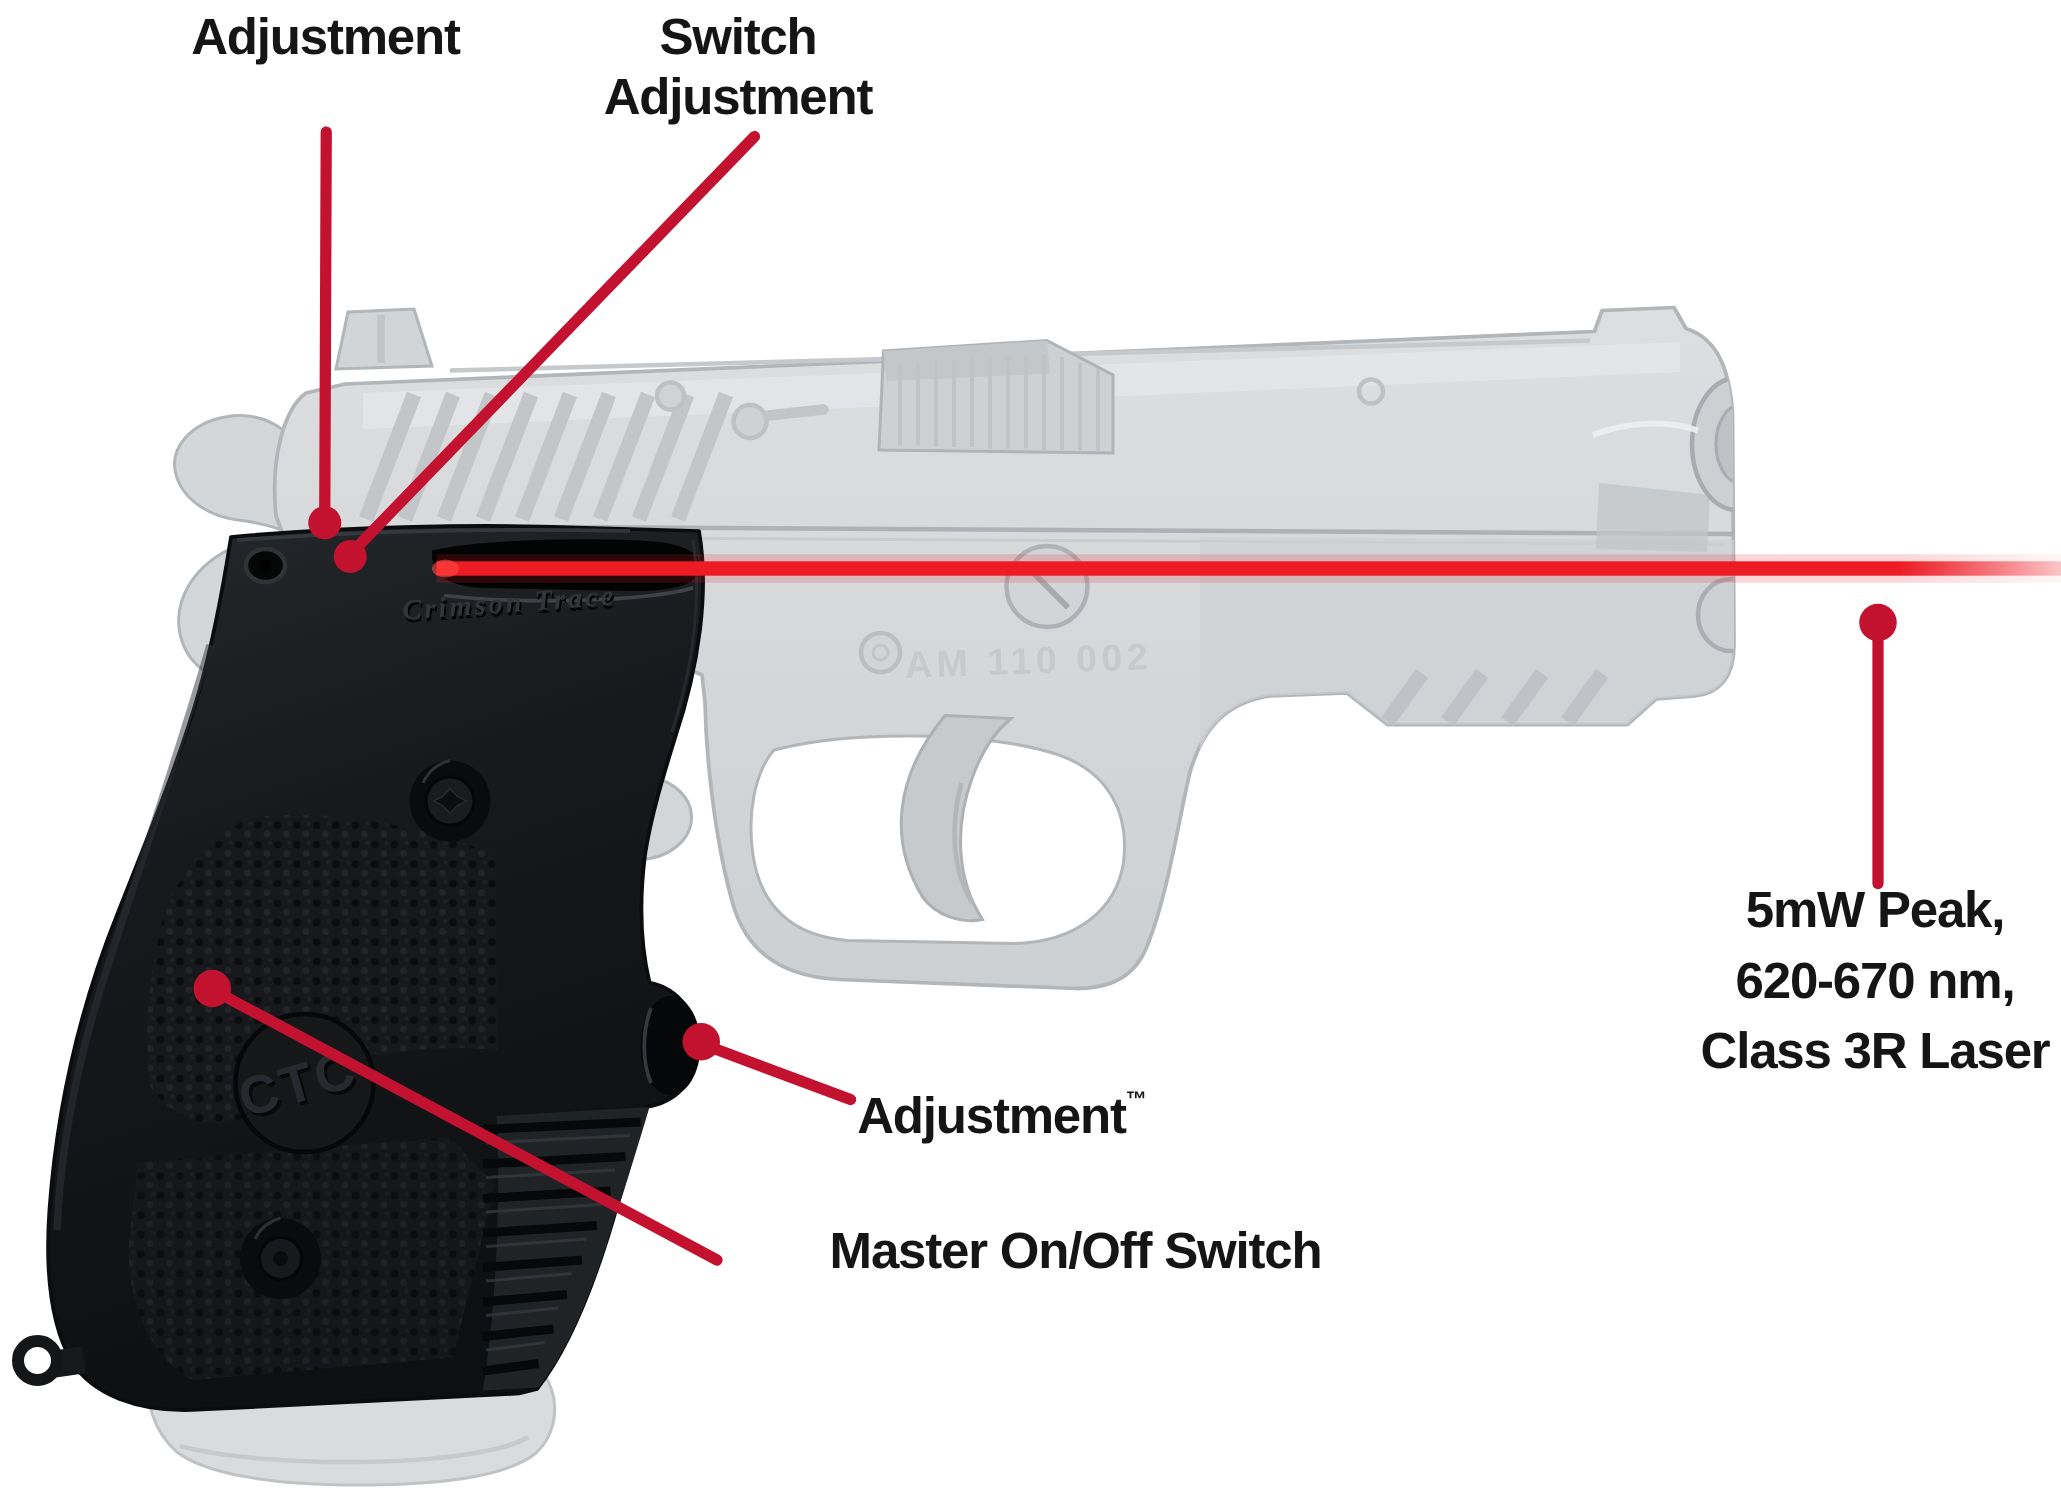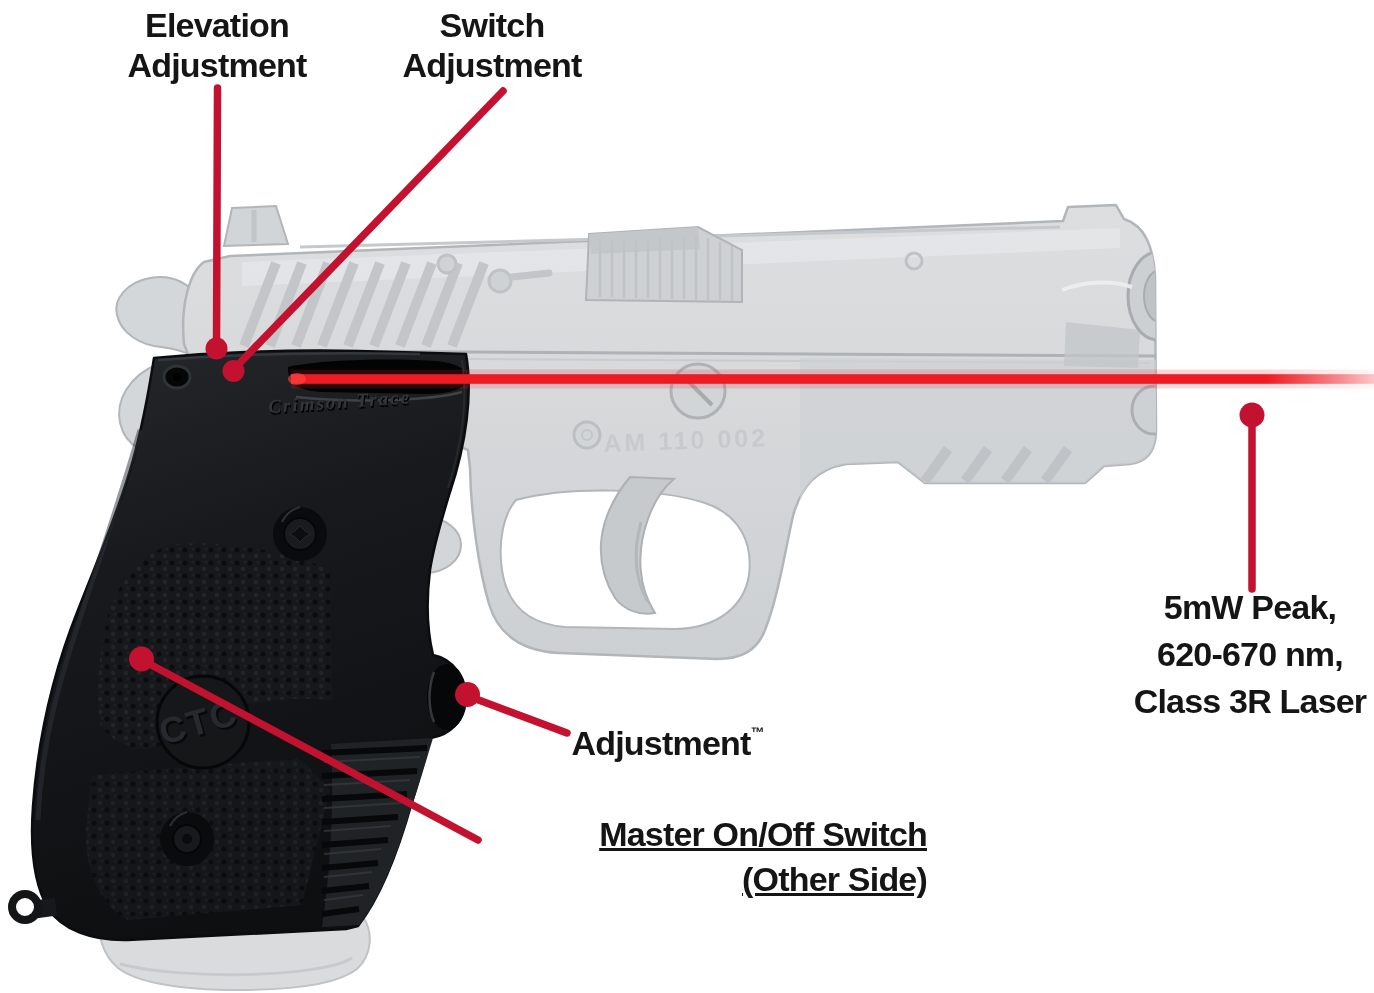--- a/index.html
+++ b/index.html
@@ -12,21 +12,21 @@
   .label {
     position:absolute;
     font-weight:700;
     font-size:34px;
     line-height:40px;
     letter-spacing:-0.8px;
     color:#151515;
     text-align:center;
     white-space:nowrap;
   }
-  .label.left-align { text-align:right;text-decoration:underline; }
+  .label.left-align { text-align:center; }
   .label .tm {
     font-size:14px;
     vertical-align:18px;
     letter-spacing:0;
   }
   .label-laser { line-height:47px; }
   .label-instinct, .label-master { line-height:45px; }
 </style>
 </head>
 <body>
@@ -288,37 +288,35 @@
   <g fill="#c31230" stroke="none">
     <circle cx="216.5" cy="348.5" r="11"></circle>
     <circle cx="233.5" cy="371" r="11"></circle>
     <circle cx="1252" cy="415" r="12.5"></circle>
     <circle cx="467.5" cy="694.5" r="12.5"></circle>
     <circle cx="141.5" cy="659" r="12.5"></circle>
   </g>
 </svg>
 
   <div class="label" style="left:72px; top:5px; width:290px;">
-    <div>Elevation</div>
     <div>Adjustment</div>
   </div>
 
   <div class="label" style="left:347px; top:5px; width:290px;">
     <div>Switch</div>
     <div>Adjustment</div>
   </div>
 
   <div class="label label-laser" style="left:1095px; top:584px; width:310px;">
     <div>5mW Peak,</div>
     <div>620-670 nm,</div>
     <div>Class 3R Laser</div>
   </div>
 
   <div class="label label-instinct" style="left:518px; top:710px; width:300px;">
     <div><span>Adjustment</span><span class="tm">™</span></div>
   </div>
 
   <div class="label label-master left-align" style="left:507px; top:812px; width:420px;">
     <div>Master On/Off Switch</div>
-    <div>(Other Side)</div>
   </div>
 
 </div>
 
 </body></html>

